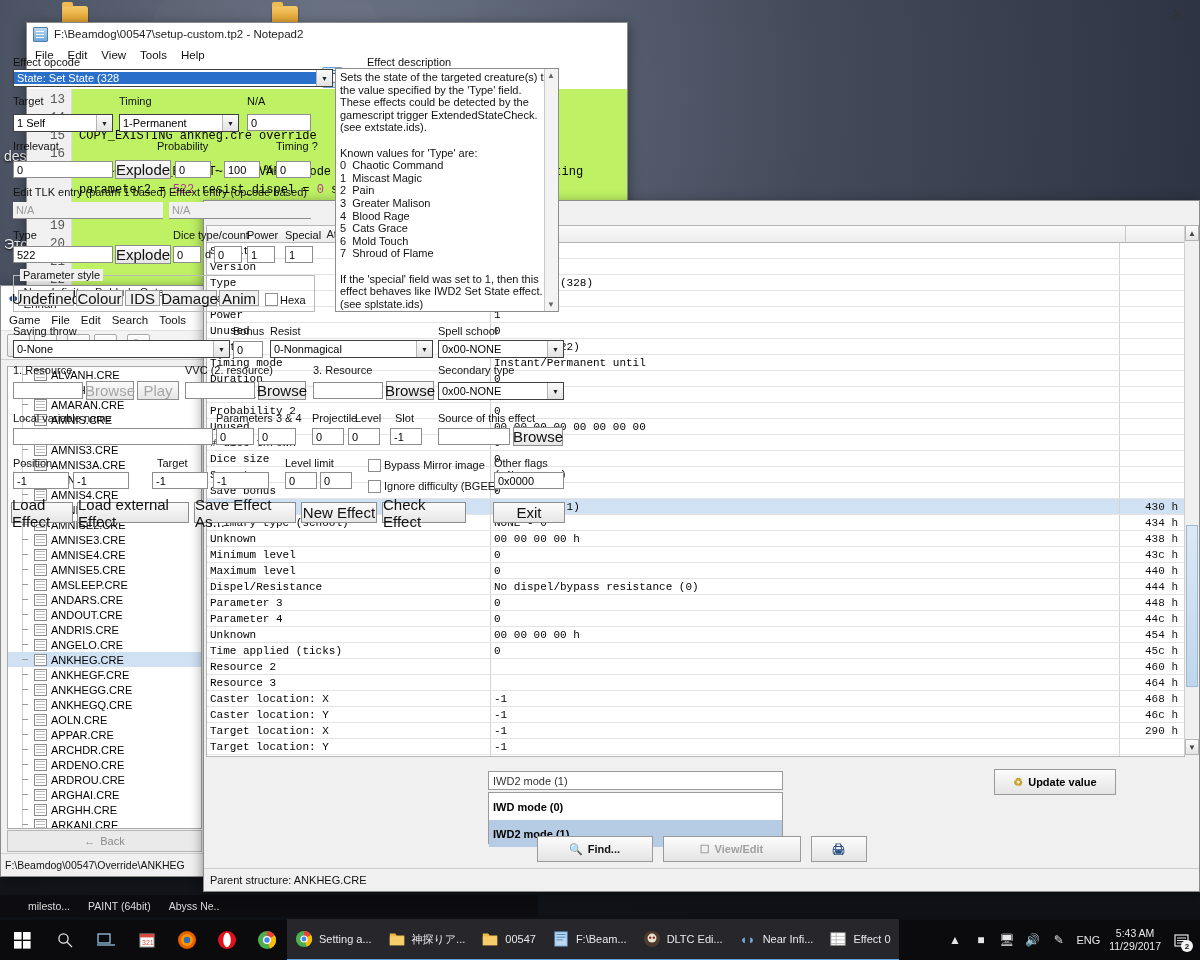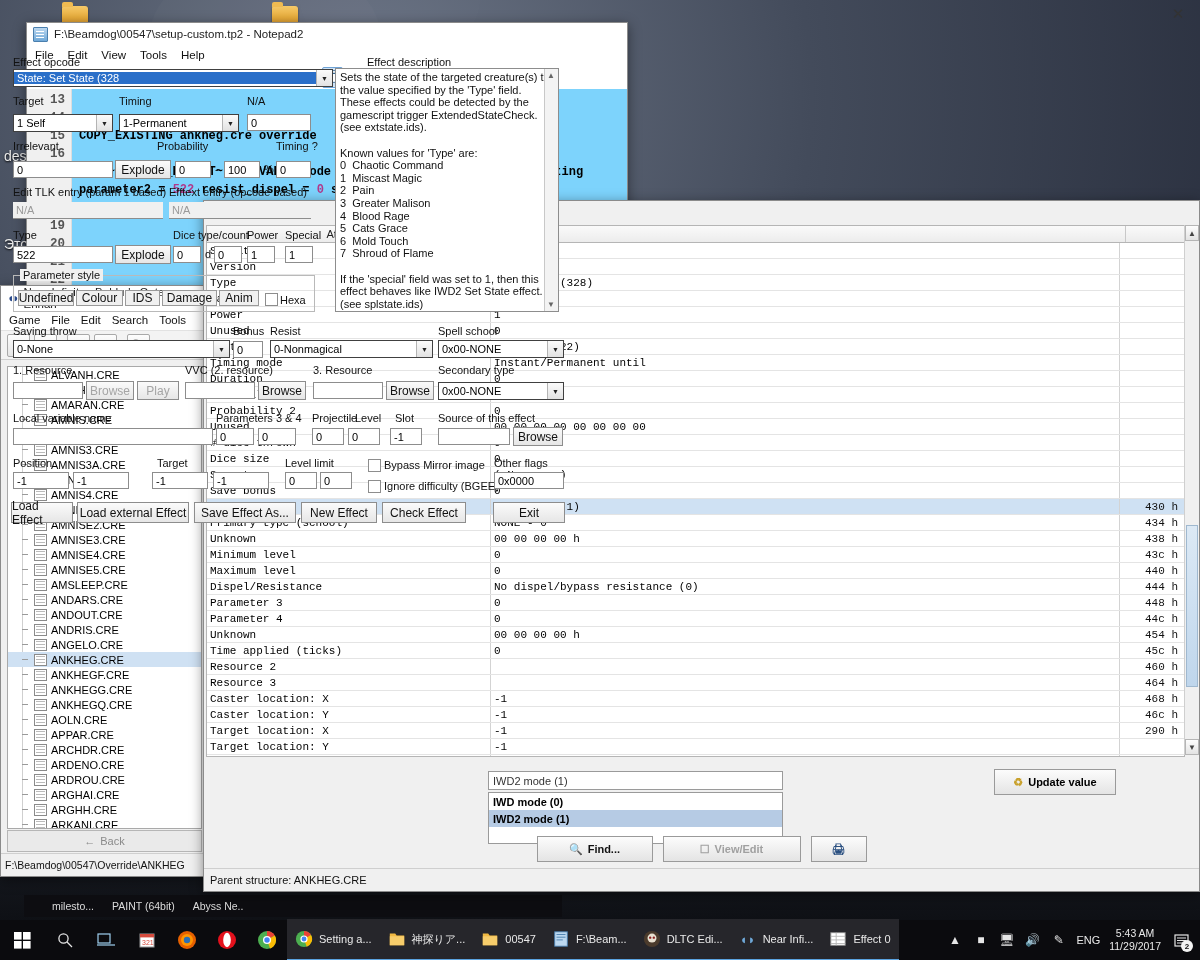--- a/index.html
+++ b/index.html
@@ -36,21 +36,21 @@
   
   #notepad{left:26px;top:22px;width:600px;height:268px;background:#fff;border:1px solid #8b8b8b;}
   #np-title{display:flex;align-items:center;height:22px;padding-left:6px;background:#fff;}
   .np-doc-ico{width:13px;height:13px;background:linear-gradient(180deg,#bcd8f0,#6fa8d8);border:1px solid #4a7fae;border-radius:1px;position:relative;}
   .np-doc-ico:after{content:"";position:absolute;left:2px;top:3px;width:8px;height:1px;background:#fff;box-shadow:0 3px 0 #fff,0 6px 0 #fff;}
   #np-menu{height:20px;}
   #np-toolbar{height:24px;border-bottom:1px solid #d8d8d8;display:flex;align-items:center;padding-left:5px;gap:3px;background:#fff;}
   .tbi{width:19px;height:19px;display:inline-block;position:relative;border-radius:2px;}
   .tbsep{width:1px;height:15px;background:#ccc;margin:0 4px;}
   .tbi.active{background:#cfe4f7;border:1px solid #6fa3d6;}
-  #np-body{position:absolute;left:0;right:0;top:66px;bottom:0;background:#7dd3fc;overflow:hidden;font-weight:bold;}
+  #np-body{position:absolute;left:0;right:0;top:66px;bottom:0;background:#bef264;overflow:hidden;}
   #np-gutter{position:absolute;left:0;top:0;bottom:0;width:44px;background:#f0f0f0;border-right:1px solid #ddd;}
   .np-line-no{position:absolute;right:6px;font-family:"Liberation Mono",monospace;font-size:12.5px;color:#555;}
   #np-code{position:absolute;left:52px;top:0;right:0;bottom:0;font-family:"Liberation Mono",monospace;font-size:12px;color:#000;}
   .np-code-line{position:absolute;white-space:pre;}
   .tok-num{color:#b03a8c;}
 
   
   #nearinf{left:0px;top:285px;width:205px;height:590px;background:#f0f0f0;border:1px solid #8b8b8b;}
   #ni-title{height:23px;display:flex;align-items:center;padding-left:6px;background:#fff;}
   .ni-logo{font-size:12px;color:#2a4a8a;letter-spacing:-2px;}
@@ -85,21 +85,21 @@
   .trow .c-attr{width:280px;border-right:1px solid #d3d3d3;padding-left:3px;display:flex;align-items:center;overflow:hidden;white-space:nowrap;}
   .trow .c-val{flex:1;border-right:1px solid #d3d3d3;padding-left:3px;display:flex;align-items:center;overflow:hidden;white-space:nowrap;}
   .trow .c-off{width:58px;display:flex;align-items:center;justify-content:flex-end;padding-right:6px;color:#111;}
   #e0-vscroll{position:absolute;right:0px;top:24px;width:14px;height:530px;background:#f0f0f0;border-left:1px solid #cfcfcf;}
   .sb-btn{height:14px;background:linear-gradient(180deg,#fdfdfd,#e3e3e3);border:1px solid #b5b5b5;
           display:flex;align-items:center;justify-content:center;font-size:8px;color:#444;}
   .sb-thumb{position:absolute;left:1px;right:1px;background:linear-gradient(180deg,#dce9f5,#bfd6ec);border:1px solid #9fb8cf;}
   #e0-dropwrap{position:absolute;left:284px;top:570px;width:295px;}
   #e0-dropval{height:17px;background:#fff;border:1px solid #9a9a9a;padding-left:4px;display:flex;align-items:center;font-size:11px;color:#333;}
   #e0-list{margin-top:2px;height:50px;background:#fff;border:1px solid #9a9a9a;}
-  .e0-opt{height:17px;display:flex;align-items:center;padding-left:4px;font-size:11px;font-weight:bold;color:#000;}
+  .e0-opt{height:27px;display:flex;align-items:center;padding-left:4px;font-size:11px;font-weight:bold;color:#000;}
   .e0-opt.sel{background:#b6cbe4;}
   #e0-update{position:absolute;left:790px;top:568px;width:120px;height:24px;background:linear-gradient(180deg,#fcfcfc,#e4e4e4);
              border:1px solid #9a9a9a;display:flex;align-items:center;justify-content:center;gap:5px;font-size:11px;font-weight:bold;}
   #e0-bottombar{position:absolute;left:0;right:0;bottom:22px;height:40px;display:flex;align-items:center;justify-content:center;gap:10px;}
   .e0-btn{height:24px;padding:0 14px;background:linear-gradient(180deg,#fcfcfc,#e4e4e4);border:1px solid #9a9a9a;
           display:flex;align-items:center;justify-content:center;gap:5px;font-size:11px;font-weight:bold;color:#111;}
   .e0-btn.dis{color:#a0a0a0;}
   #e0-status{position:absolute;left:0;right:0;bottom:0;height:22px;background:#f0f0f0;border-top:1px solid #cfcfcf;
              display:flex;align-items:center;padding-left:6px;font-size:11px;color:#111;}
 
@@ -114,21 +114,21 @@
   .fld{position:absolute;background:#fff;border:1px solid #8d8d8d;height:17px;display:flex;align-items:center;padding-left:3px;
        font-size:11px;color:#000;box-sizing:border-box;overflow:hidden;white-space:nowrap;}
   .fld.dis{background:#f0f0f0;color:#9a9a9a;}
   .combo{position:absolute;background:#fff;border:1px solid #404040;height:18px;display:flex;align-items:center;
          font-size:11px;color:#000;box-sizing:border-box;}
   .combo .cv{flex:1;padding-left:3px;overflow:hidden;white-space:nowrap;}
   .combo .ca{width:15px;height:100%;background:linear-gradient(180deg,#fbfbfb,#e2e2e2);border-left:1px solid #b4b4b4;
              display:flex;align-items:center;justify-content:center;font-size:7px;color:#222;}
   .combo.hl .cv{background:#2a6fc9;color:#fff;}
   .btn{position:absolute;background:linear-gradient(180deg,#fbfbfb,#e6e6e6);border:1px solid #8d8d8d;
-       display:flex;align-items:center;justify-content:center;font-size:12px;color:#111;box-sizing:border-box;}
+       display:flex;align-items:center;justify-content:center;font-size:15px;color:#111;box-sizing:border-box;}
   .btn.dis{color:#a5a5a5;}
   .btn.flat{background:#f0f0f0;border:1px solid #9a9a9a;}
   #ee-desc{position:absolute;left:955px;top:68px;width:222px;height:242px;background:#fff;border:1px solid #8d8d8d;overflow:hidden;}
   #ee-desc-inner{padding:2px 4px;font-size:11px;line-height:12.6px;color:#111;white-space:pre-wrap;}
   #ee-desc-sb{position:absolute;right:0;top:0;bottom:0;width:13px;background:#f3f3f3;border-left:1px solid #c8c8c8;}
   .grp{position:absolute;border:1px solid #b9b9b9;}
   .grp-lab{position:absolute;background:#f0f0f0;padding:0 3px;font-size:11px;color:#111;}
   .chk{position:absolute;width:11px;height:11px;background:#fff;border:1px solid #8d8d8d;}
 
   
@@ -451,21 +451,21 @@
   </div>
   <div id="ni-back">
     <span style="margin-right:5px;">←</span>
     <span>Back</span>
   </div>
   <div id="ni-status">
     <span>F:\Beamdog\00547\Override\ANKHEG</span>
   </div>
 </div>
 
-<div style="position:absolute;left:0;top:895px;width:510px;height:22px;background:#0d0d11;display:flex;align-items:center;gap:18px;padding-left:28px;color:#dcdcdc;font-size:10.5px;margin-left:24px;">
+<div style="position:absolute;left:0;top:895px;width:510px;height:22px;background:#0d0d11;display:flex;align-items:center;gap:18px;padding-left:28px;color:#dcdcdc;font-size:10.5px;">
   <span>milesto...</span>
   <span>PAINT (64bit)</span>
   <span>Abyss Ne..</span>
 </div>
 
 <div id="effect0" class="win">
   <div id="e0-title">
     <span class="e0-ico"></span>
     <span class="lbl">Effect 0</span>
   </div>

